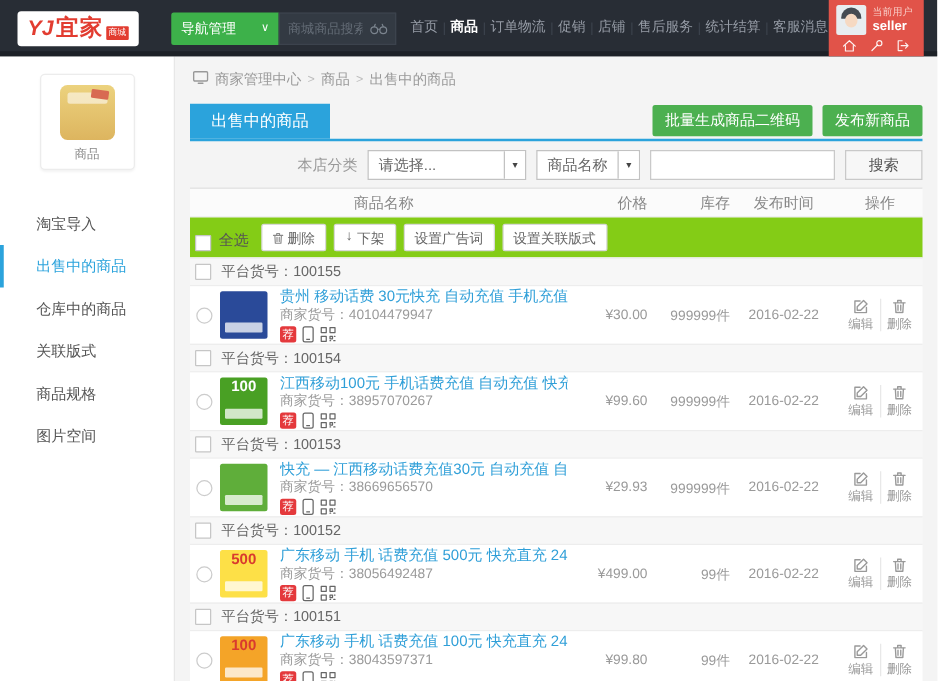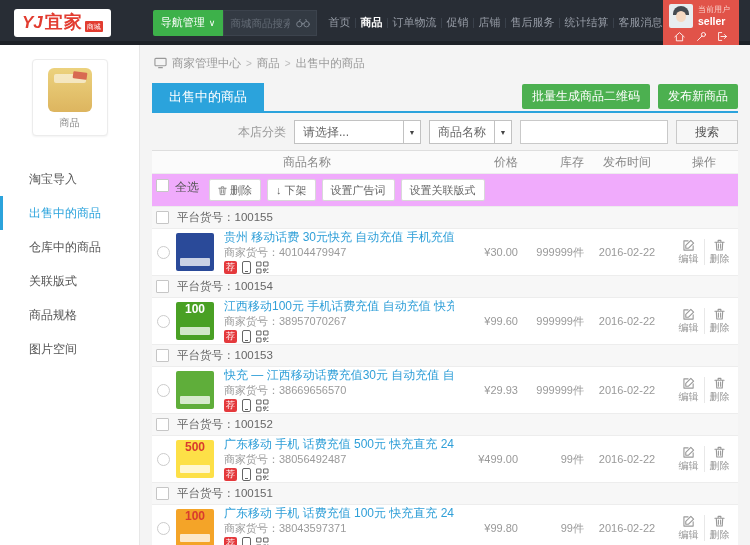--- a/index.html
+++ b/index.html
@@ -6,21 +6,21 @@
   .screen{position:relative;width:750px;height:545px;overflow:hidden;background:#f4f4f4;
     font-family:"Liberation Sans","DejaVu Sans",sans-serif;-webkit-font-smoothing:antialiased;}
   
   .topbar{position:relative;height:45px;background:#282d35;display:flex;align-items:center;padding-left:14px;z-index:5;}
   .topbar::after{content:"";position:absolute;left:0;right:0;bottom:0;height:4px;background:#1d2127;}
   .logo{display:flex;align-items:flex-end;background:#fff;border-radius:3px;padding:3px 8px 4px;height:28px;box-sizing:border-box;margin-right:26px;cursor:pointer;}
   .logo-yj{color:#e23c30;font-weight:bold;font-style:italic;font-size:17px;line-height:20px;margin-right:2px;}
   .logo-cn{color:#e23c30;font-weight:bold;font-size:18px;line-height:21px;letter-spacing:1px;}
   .logo-badge{background:#e23c30;color:#fff;font-size:7px;line-height:9px;padding:1px 2px;border-radius:1px;margin-left:2px;margin-bottom:1px;}
   .hsearch{display:flex;height:26px;flex-shrink:0;}
-  .nav-manage{display:flex;align-items:center;gap:4px;background:#3db14a;border:none;color:#fff;font-size:11px;padding:0 8px;border-radius:2px 0 0 2px;cursor:pointer;font-family:inherit;margin-left:16px;}
+  .nav-manage{display:flex;align-items:center;gap:20px;background:#3db14a;border:none;color:#fff;font-size:11px;padding:0 8px;border-radius:2px 0 0 2px;cursor:pointer;font-family:inherit;}
   .nav-manage .chev{font-size:9px;}
   .searchbox{display:flex;align-items:center;background:#333a43;border:1px solid #3c434d;width:94px;box-sizing:border-box;}
   .search-input{flex:1;min-width:0;background:transparent;border:none;outline:none;color:#aab2bc;font-size:10.5px;padding:0 0 0 6px;font-family:inherit;}
   .search-input::placeholder{color:#646c76;}
   .search-ico{display:flex;align-items:center;padding:0 5px;color:#7b848e;cursor:pointer;}
   .mainnav{display:flex;align-items:center;height:41px;margin-left:6px;flex:1;overflow:hidden;white-space:nowrap;}
   .nav-item{position:relative;color:#969ca6;font-size:11px;padding:0 4px;margin:0 1px;cursor:pointer;line-height:41px;}
   .nav-item + .nav-item::before{content:"";position:absolute;left:-1px;top:50%;margin-top:-5px;width:1px;height:10px;background:#3a414b;}
   .nav-item.active{color:#fff;font-weight:bold;}
   .nav-item.active::after{content:"";position:absolute;left:50%;margin-left:-4px;bottom:-4px;border:4px solid transparent;border-bottom:4px solid #f4f4f4;border-top:none;z-index:6;}
@@ -65,21 +65,21 @@
   .sel-arr{width:16px;align-self:stretch;border-left:1px solid #c2c2c2;display:flex;align-items:center;justify-content:center;font-size:7px;color:#444;background:#fff;}
   .f-input{width:148px;height:24px;box-sizing:border-box;border:1px solid #c9c9c9;font-size:12px;padding:0 6px;outline:none;background:#fff;font-family:inherit;}
   .f-search{height:24px;width:62px;border:1px solid #c9c9c9;background:#f7f7f7;color:#555;font-size:12px;cursor:pointer;font-family:inherit;}
   
   .thead{display:flex;align-items:center;height:22px;border-top:1px solid #dedede;border-bottom:1px solid #ededed;background:#fbfbfb;color:#888;font-size:12px;}
   .c-title{flex:1;text-align:center;min-width:0;}
   .c-price{width:56px;text-align:right;flex-shrink:0;}
   .c-stock{width:66px;text-align:right;flex-shrink:0;}
   .c-date{width:86px;text-align:center;flex-shrink:0;}
   .c-ops{width:68px;text-align:center;flex-shrink:0;}
-  .toolbar{display:flex;align-items:flex-start;gap:6px;padding:5px 0 5px 4px;background:#f0abfc;}
+  .toolbar{display:flex;align-items:flex-end;gap:6px;padding:5px 0 5px 4px;background:#84cc16;font-family:Liberation Mono, monospace;}
   .cb{width:11px;height:11px;border:1px solid #c6c6c6;background:#fff;border-radius:1px;display:inline-block;cursor:pointer;flex-shrink:0;}
   .tb-label{font-size:12px;color:#555;margin-right:4px;}
   .tbtn{display:inline-flex;align-items:center;gap:3px;height:22px;padding:0 8px;background:#fff;border:1px solid #d8d8d8;border-radius:2px;color:#666;font-size:11px;cursor:pointer;font-family:inherit;}
   .tbtn .ic{stroke:#888;}
   .darr{font-size:11px;line-height:11px;}
   .g-head{height:21px;display:flex;align-items:center;gap:8px;padding-left:4px;background:#f7f7f7;border-top:1px solid #ededed;border-bottom:1px solid #ededed;color:#666;font-size:11.5px;}
   .g-row{display:flex;align-items:center;background:#fff;height:46px;box-sizing:border-box;padding:3px 0;}
   .radio{width:11px;height:11px;border:1px solid #ccc;border-radius:50%;margin:0 6px 0 5px;background:#fff;cursor:pointer;flex-shrink:0;}
   .thumb{position:relative;width:38px;height:38px;border-radius:2px;margin-right:10px;flex-shrink:0;display:flex;justify-content:center;cursor:pointer;}
   .thumb::before{content:"";position:absolute;left:4px;right:4px;bottom:5px;height:8px;background:rgba(255,255,255,.75);border-radius:1px;}

